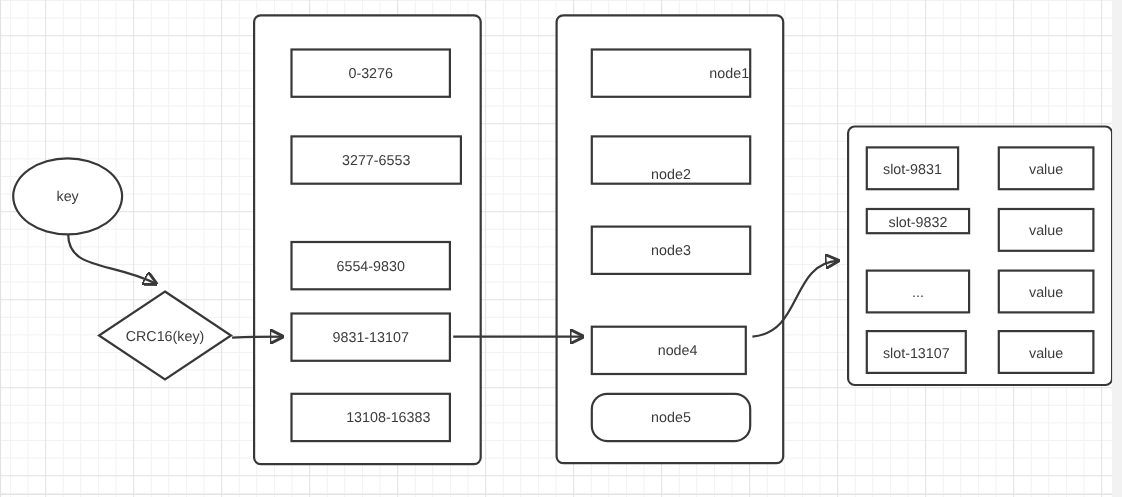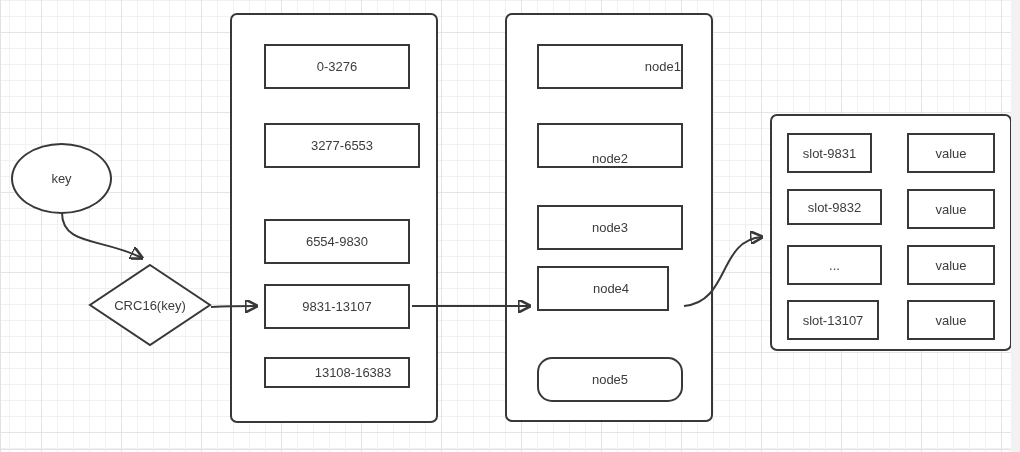--- a/index.html
+++ b/index.html
@@ -61,49 +61,49 @@
   </div>
   <div class="rectbox" style="left:264px;top:123px;width:156px;height:45px;">
     <span>3277-6553</span>
   </div>
   <div class="rectbox" style="left:264px;top:205px;width:146px;height:45px;margin-top:14px;">
     <span>6554-9830</span>
   </div>
   <div class="rectbox" style="left:264px;top:284px;width:146px;height:45px;">
     <span>9831-13107</span>
   </div>
-  <div class="rectbox" style="left:264px;top:357px;width:146px;height:31px;padding-left:32px;">
+  <div class="rectbox" style="left:264px;top:357px;width:146px;height:45px;padding-left:32px;">
     <span>13108-16383</span>
   </div>
 
   <div class="groupbox" style="left:505px;top:13px;width:208px;height:409px;"></div>
   <div class="rectbox" style="left:537px;top:44px;width:146px;height:45px;justify-content:flex-end;">
     <span>node1</span>
   </div>
   <div class="rectbox" style="left:537px;top:123px;width:146px;height:45px;align-items:flex-end;">
     <span>node2</span>
   </div>
   <div class="rectbox" style="left:537px;top:205px;width:146px;height:45px;">
     <span>node3</span>
   </div>
-  <div class="rectbox" style="left:537px;top:266px;width:132px;height:45px;padding-left:16px;">
+  <div class="rectbox" style="left:537px;top:296px;width:142px;height:45px;padding-left:16px;">
     <span>node4</span>
   </div>
   <div class="rectbox" style="left:537px;top:357px;width:146px;height:45px;border-radius:15px;">
     <span>node5</span>
   </div>
 
   <div class="groupbox" style="left:770px;top:114px;width:242px;height:237px;"></div>
   <div class="rectbox" style="left:787px;top:133px;width:85px;height:40px;">
     <span>slot-9831</span>
   </div>
   <div class="rectbox" style="left:907px;top:133px;width:88px;height:40px;">
     <span>value</span>
   </div>
-  <div class="rectbox" style="left:787px;top:189px;width:95px;height:36px;text-align:center;">
+  <div class="rectbox" style="left:787px;top:189px;width:95px;height:24px;text-align:center;">
     <span>slot-9832</span>
   </div>
   <div class="rectbox" style="left:907px;top:189px;width:88px;height:40px;">
     <span>value</span>
   </div>
   <div class="rectbox" style="left:787px;top:245px;width:95px;height:40px;">
     <span>...</span>
   </div>
   <div class="rectbox" style="left:907px;top:245px;width:88px;height:40px;">
     <span>value</span>

